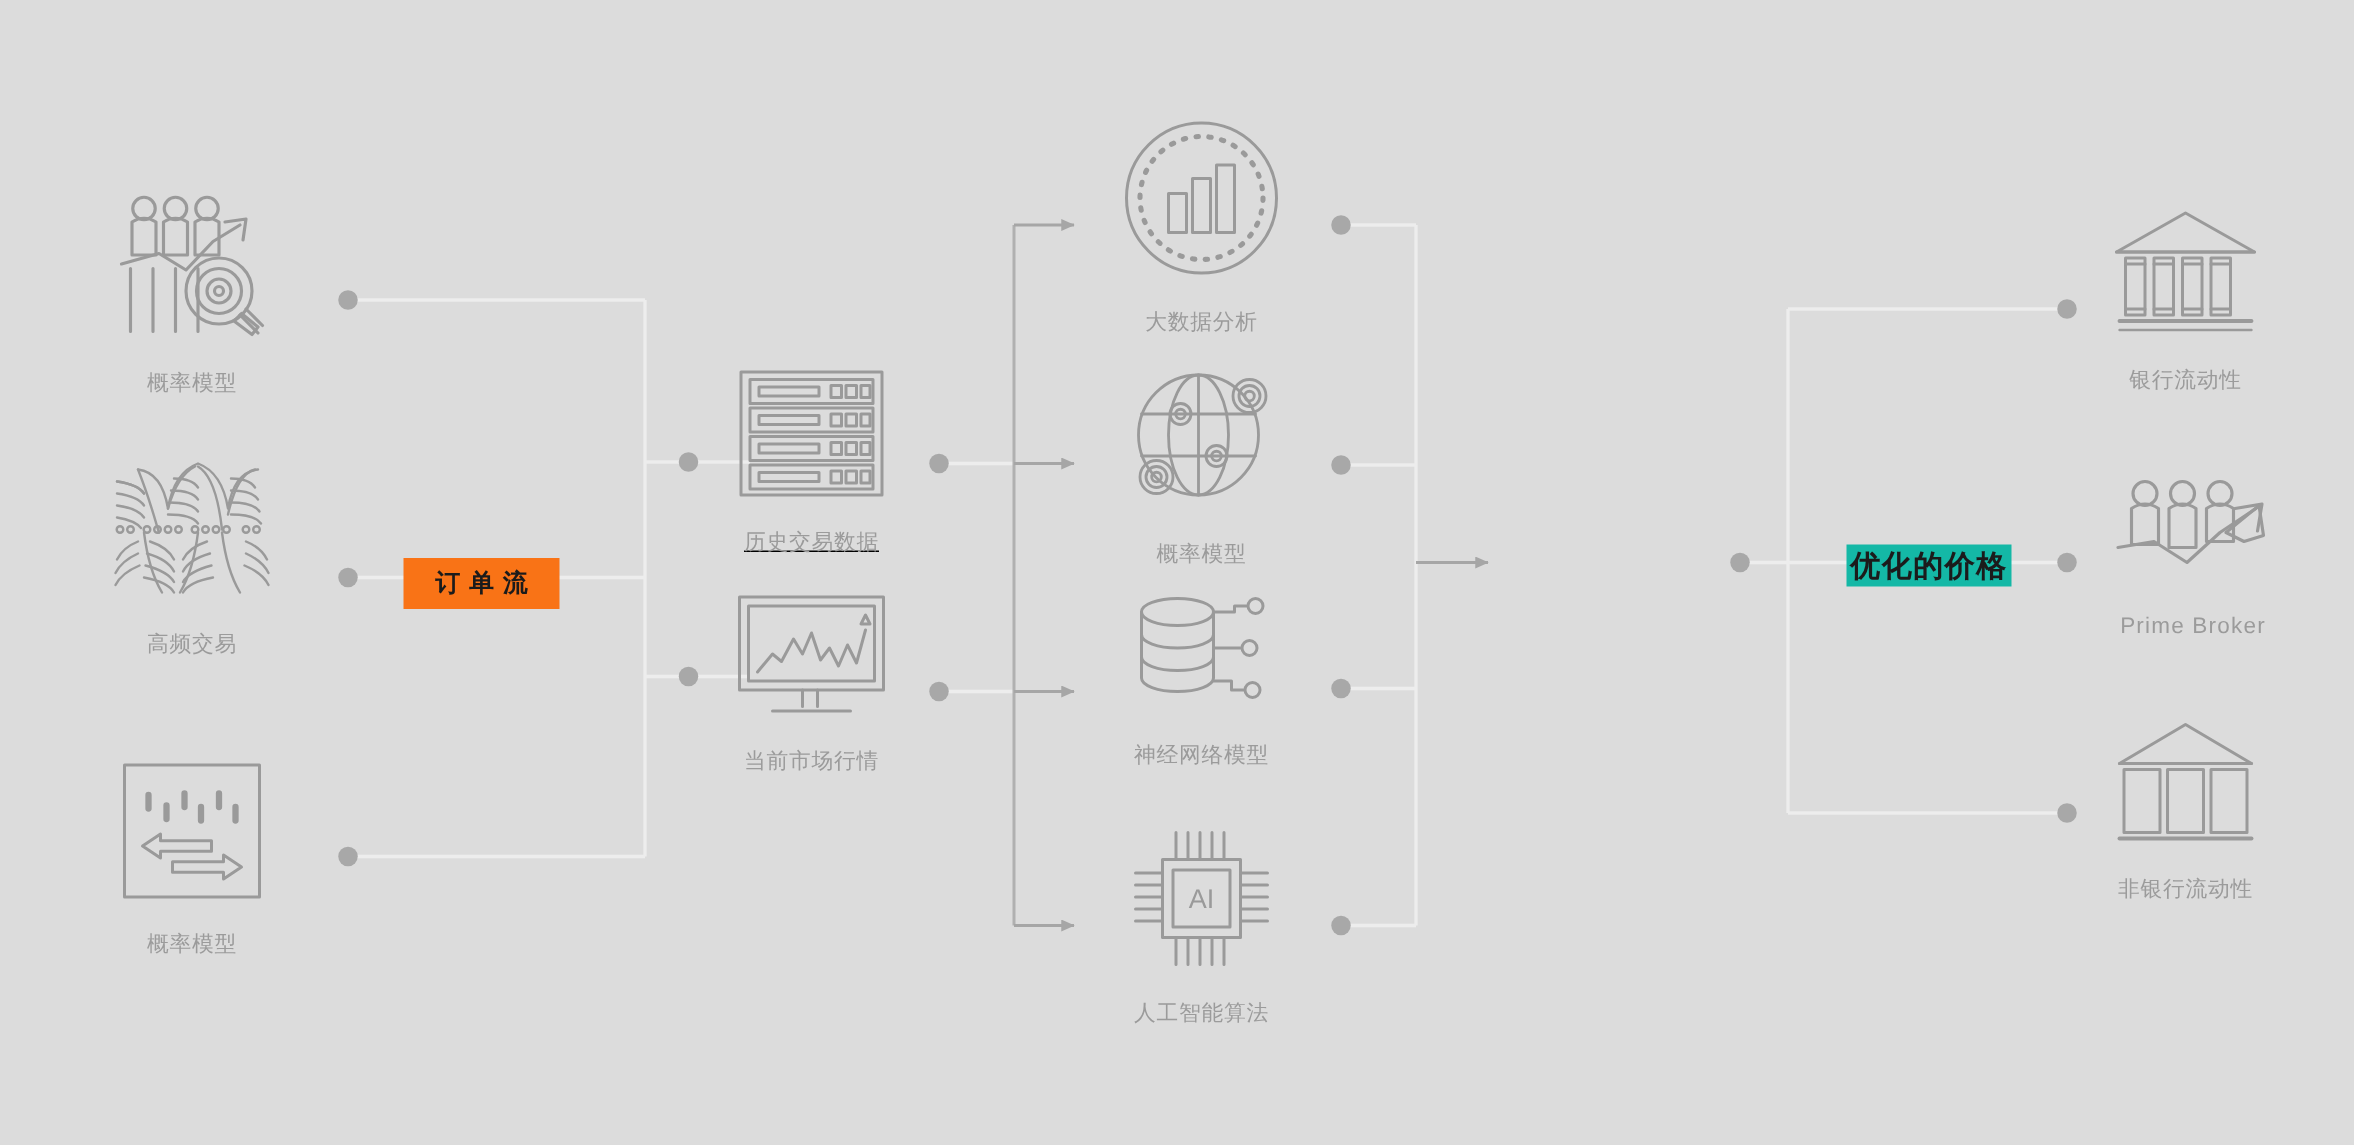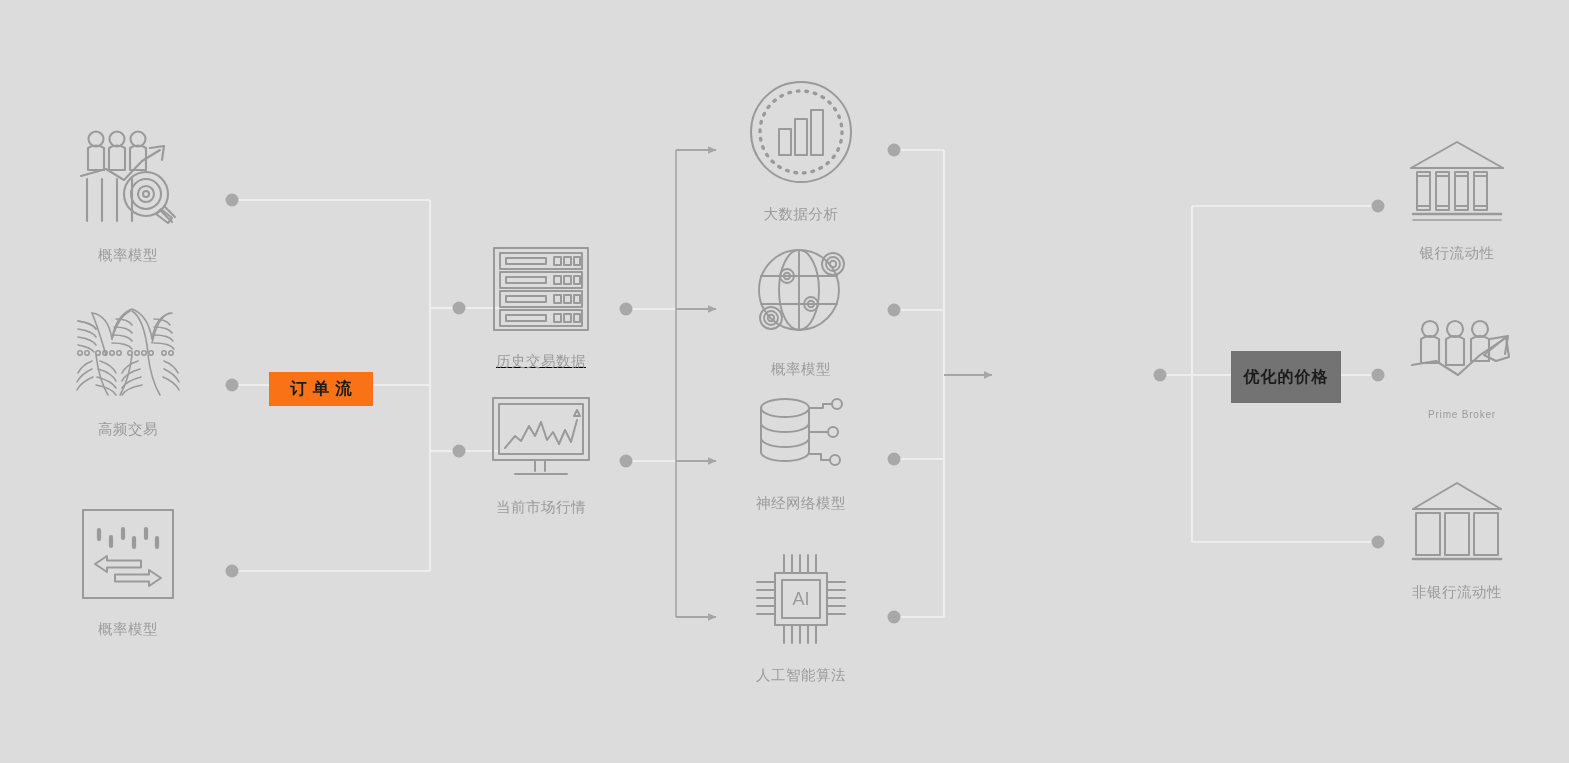--- a/index.html
+++ b/index.html
@@ -44,21 +44,21 @@
   }
   .node .caption {
     display: block;
     margin-top: 20px;
     font-size: 14.5px;
     color: #9b9b9b;
     letter-spacing: 0.5px;
     white-space: nowrap;
   }
   .node .caption.latin {
-    font-size: 10px;
+    font-size: 15px;
     letter-spacing: 0.8px;
   }
   
   .pill {
     position: absolute;
     display: flex;
     align-items: center;
     justify-content: center;
     font-size: 16.5px;
     font-weight: bold;
@@ -67,25 +67,25 @@
     transform: translate(-50%, -50%);
   }
   .pill.light {
     background: #f97316;
     letter-spacing: 6px;
     text-indent: 6px;
     width: 104px;
     height: 34px;
   }
   .pill.dark {
-    background: #737373;
+    background: #14b8a6;
     letter-spacing: 1px;
     width: 110px;
-    height: 52px;
-    font-size: 16px;
+    height: 28px;
+    font-size: 20px;
   }
   
   .dot {
     position: absolute;
     width: 13px;
     height: 13px;
     border-radius: 50%;
     background: #a8a8a8;
     transform: translate(-50%, -50%);
   }

